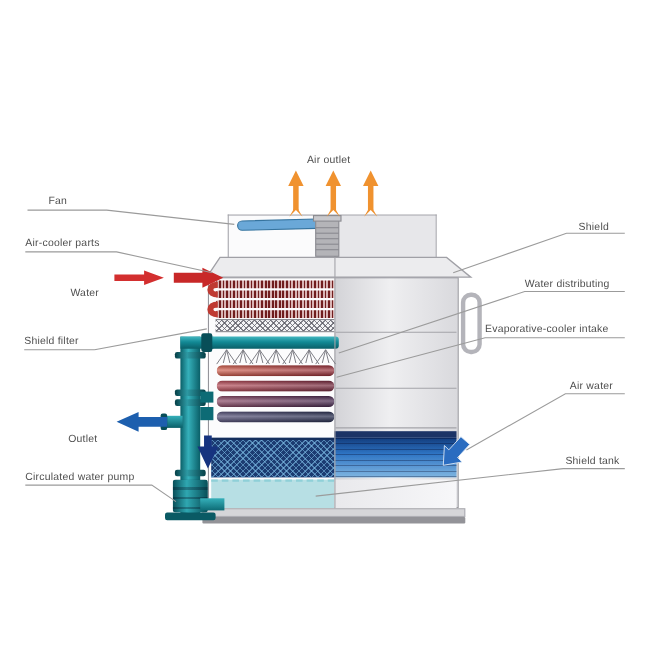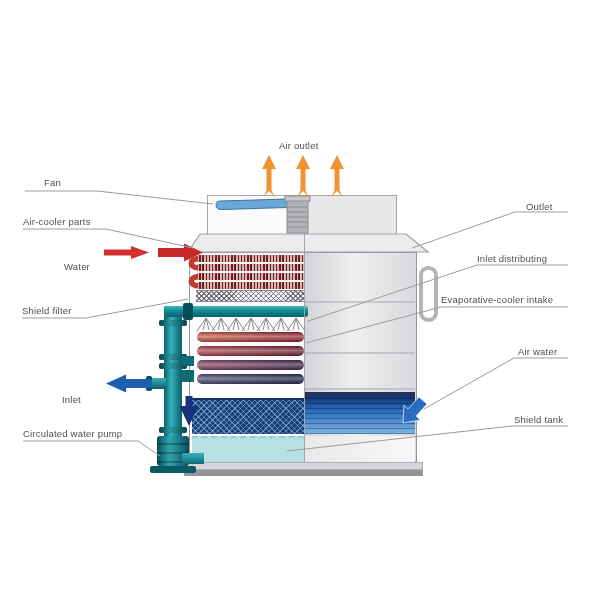--- a/index.html
+++ b/index.html
@@ -196,21 +196,21 @@
       <path d="M568,358 L514,358 L424,409"></path>
       <path d="M568,426 L512,426 L287,451"></path>
     </g>
   </svg>
 
   <div class="lbl" style="left:279px;top:140px">Air outlet</div>
   <div class="lbl" style="left:44px;top:177px">Fan</div>
   <div class="lbl" style="left:23px;top:216px">Air-cooler parts</div>
   <div class="lbl" style="left:64px;top:261px">Water</div>
   <div class="lbl" style="left:22px;top:305px">Shield filter</div>
-  <div class="lbl" style="left:62px;top:394px">Inlet</div>
+  <div class="lbl" style="left:62px;top:394px">Outlet</div>
   <div class="lbl" style="left:23px;top:428px">Circulated water pump</div>
-  <div class="lbl" style="left:526px;top:201px">Outlet</div>
-  <div class="lbl" style="left:477px;top:253px">Inlet distributing</div>
+  <div class="lbl" style="left:526px;top:201px">Shield</div>
+  <div class="lbl" style="left:477px;top:253px">Water distributing</div>
   <div class="lbl" style="left:441px;top:294px">Evaporative-cooler intake</div>
   <div class="lbl" style="left:518px;top:346px">Air water</div>
   <div class="lbl" style="left:514px;top:414px">Shield tank</div>
 
 </div>
 
 </body></html>

